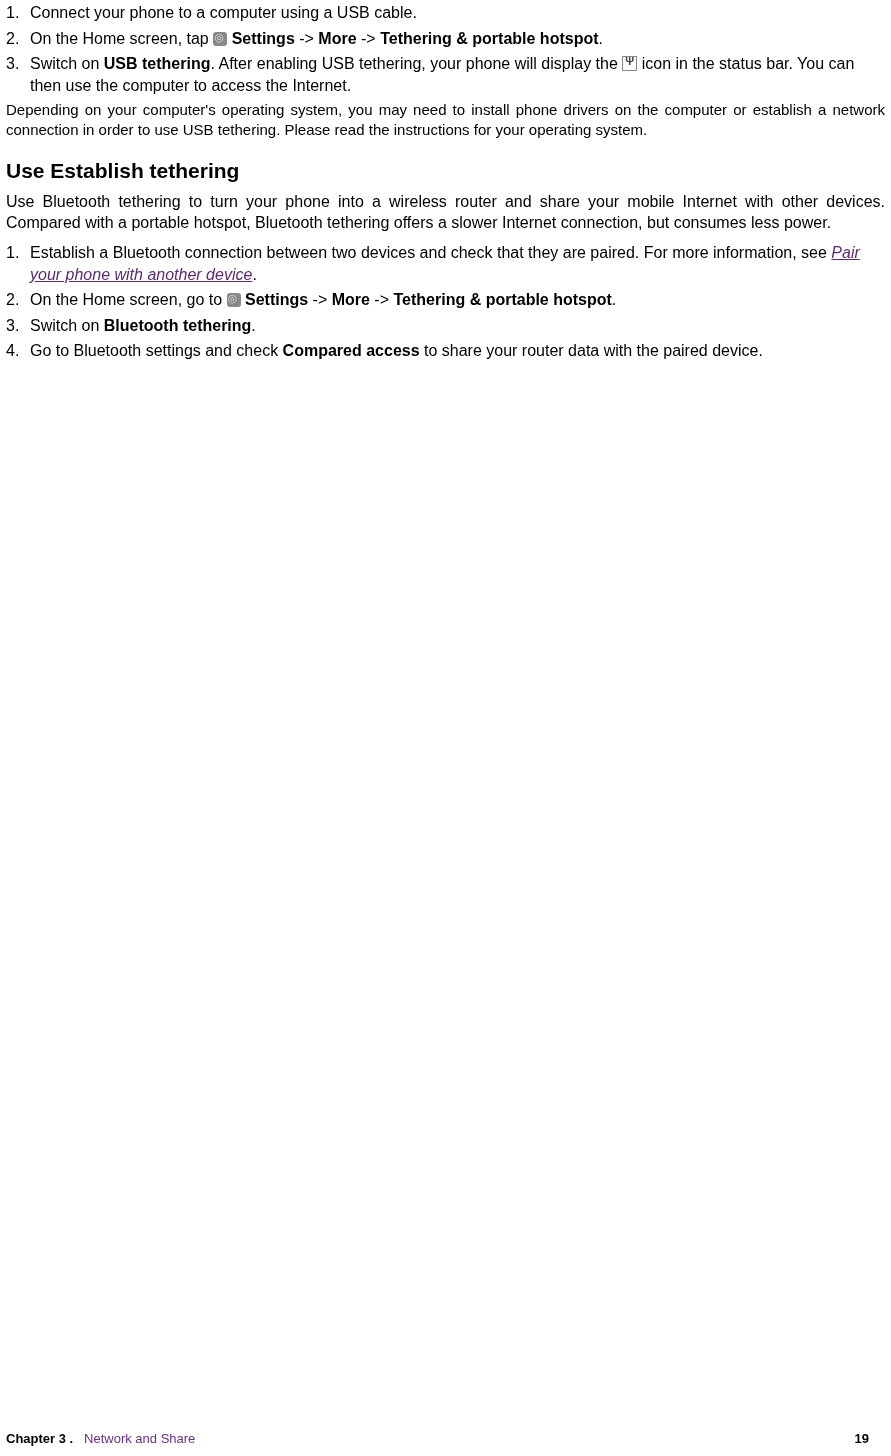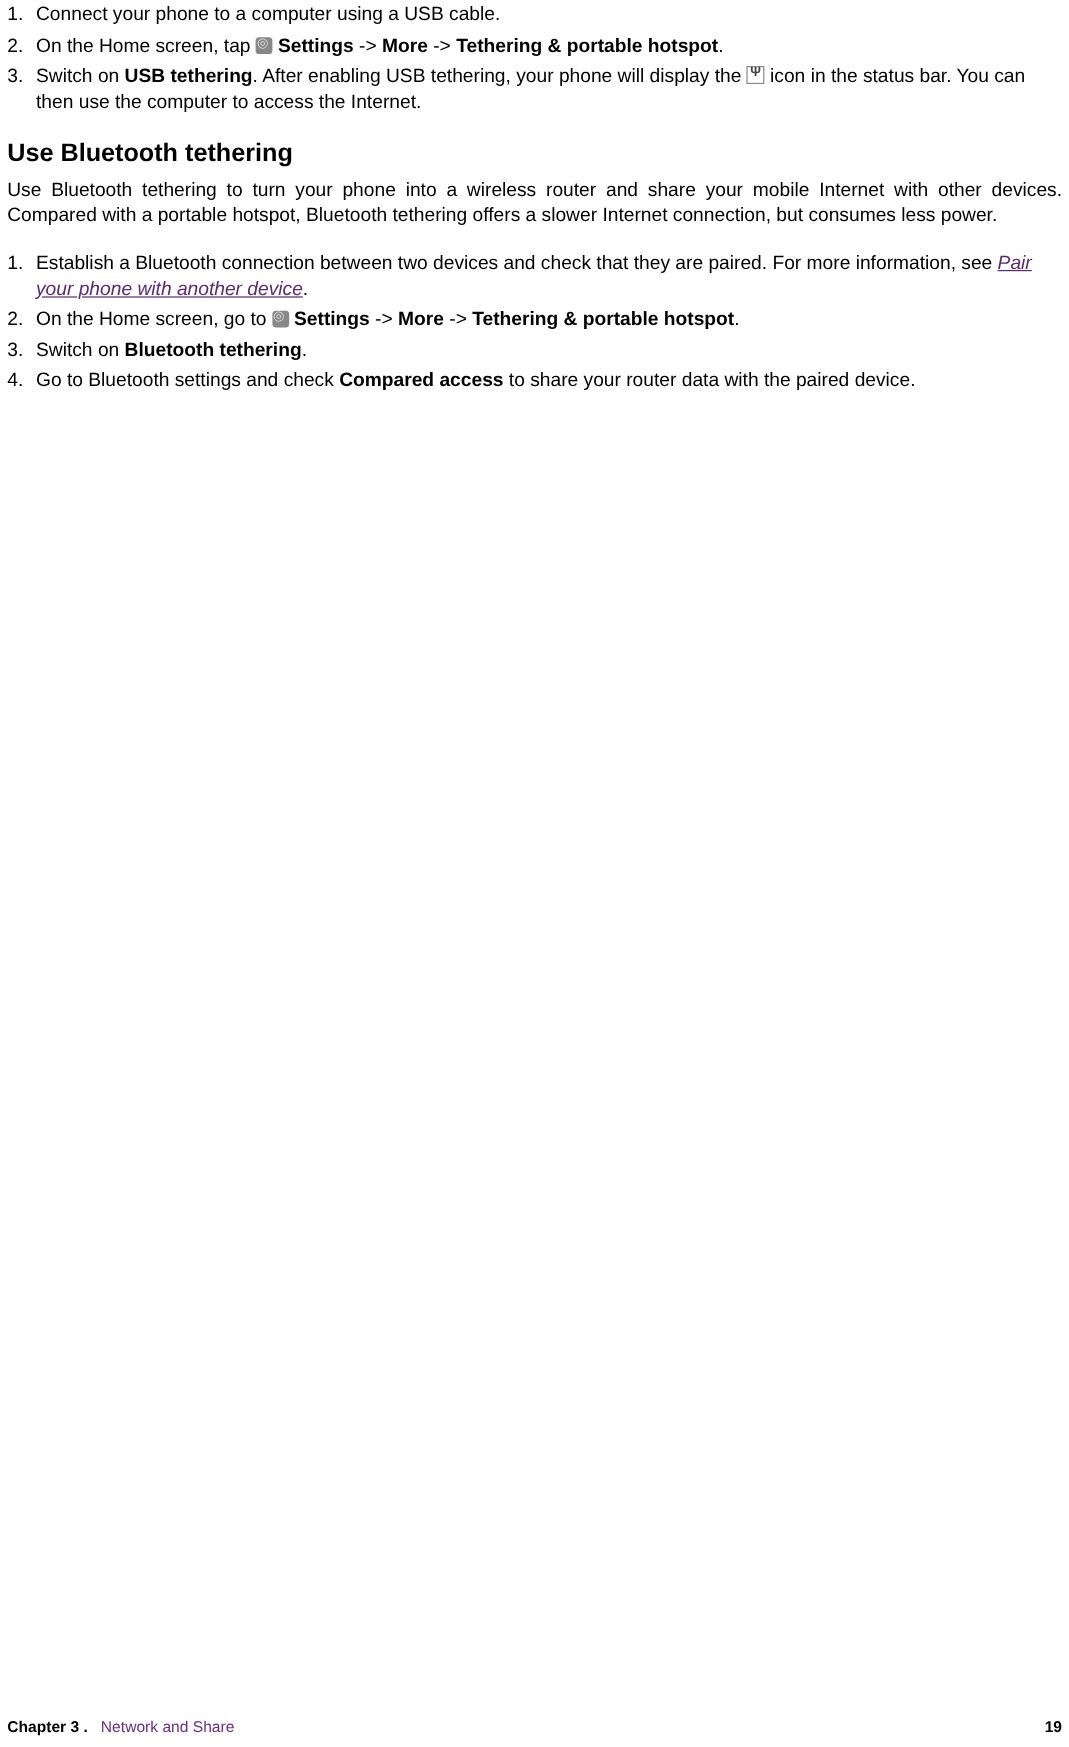--- a/index.html
+++ b/index.html
@@ -13,21 +13,21 @@
   font-size: 16px;
   line-height: 1.35;
 }
 .h2 {
   font-weight: 700;
   font-size: 21px;
   margin-bottom: 5px;
   margin-top: 2px;
 }
 .para { margin-bottom: 6px; text-align: justify; }
-.para-bt { margin-bottom: 18px; text-align: justify; }
+.para-bt { margin-bottom: 8px; text-align: justify; }
 .link { color: #5c2a6f; font-style: italic; text-decoration: underline; }
 ol { list-style: none; }
 ol li {
   display: flex;
   margin-bottom: 4px;
 }
 ol li .num {
   width: 24px;
   flex: 0 0 24px;
 }
@@ -75,21 +75,21 @@
   vertical-align: -2px;
   margin-right: 2px;
 }
 .note-text { font-size: 15px; text-align: justify; line-height: 1.3; }
 .arrow { }
 .section-bt { margin-top: 18px; }
 .footer {
   position: absolute;
   bottom: 8px;
   left: 6px;
-  right: 6px;
+  right: 22px;
   display: flex;
   justify-content: space-between;
   font-size: 13px;
 }
 .footer .left .chap { font-weight: 700; color: #000; }
 .footer .left .title { color: #6b2e86; }
 .footer .pg { font-weight: 700; text-align: center; }
 </style>
 </head>
 <body>
@@ -107,24 +107,25 @@
         <b>Settings</b><span class="arrow"> -&gt; </span><b>More</b><span class="arrow"> -&gt; </span><b>Tethering &amp; portable hotspot</b><span>.</span>
       </span>
     </li>
     <li>
       <span class="num">3.</span>
       <span class="body">
         <span>Switch on </span><b>USB tethering</b><span>. After enabling USB tethering, your phone will display the </span><span class="icon-usb"></span><span> icon in the status bar. You can then use the computer to access the Internet.</span>
       </span>
     </li>
   </ol>
+  <p class="note-text">Depending on your computer's operating system, you may need to install phone drivers on the computer or establish a network connection in order to use USB tethering. Please read the instructions for your operating system.</p>
 </div>
 
 <div class="section-bt">
-  <div class="h2">Use Bluetooth tethering</div>
+  <div class="h2">Use Establish tethering</div>
   <p class="para-bt">Use Bluetooth tethering to turn your phone into a wireless router and share your mobile Internet with other devices. Compared with a portable hotspot, Bluetooth tethering offers a slower Internet connection, but consumes less power.</p>
   <ol>
     <li>
       <span class="num">1.</span>
       <span class="body">
         <span>Establish a Bluetooth connection between two devices and check that they are paired. For more information, see </span><a class="link">Pair your phone with another device</a><span>.</span>
       </span>
     </li>
     <li>
       <span class="num">2.</span>

